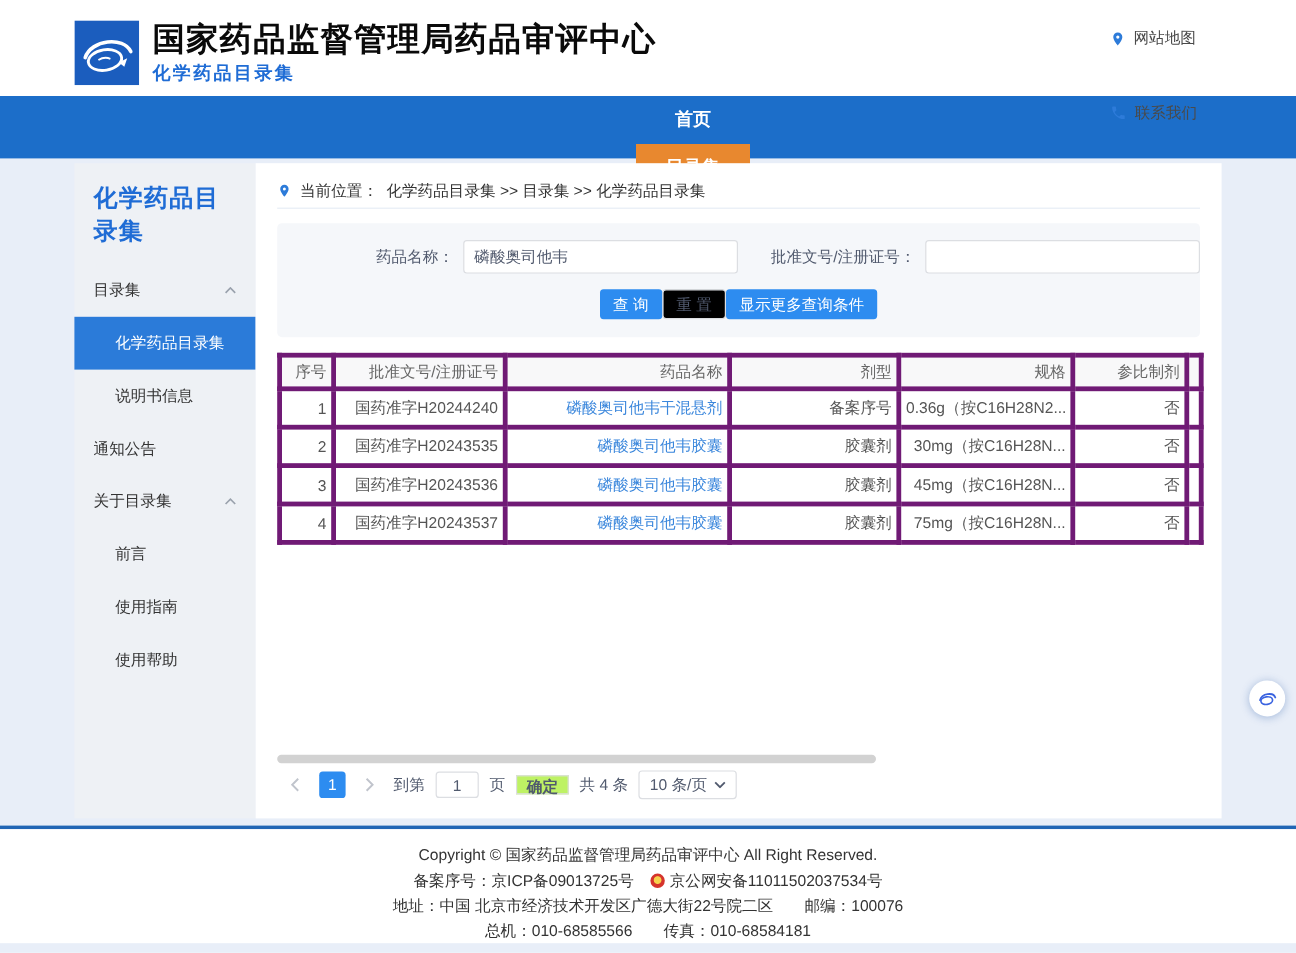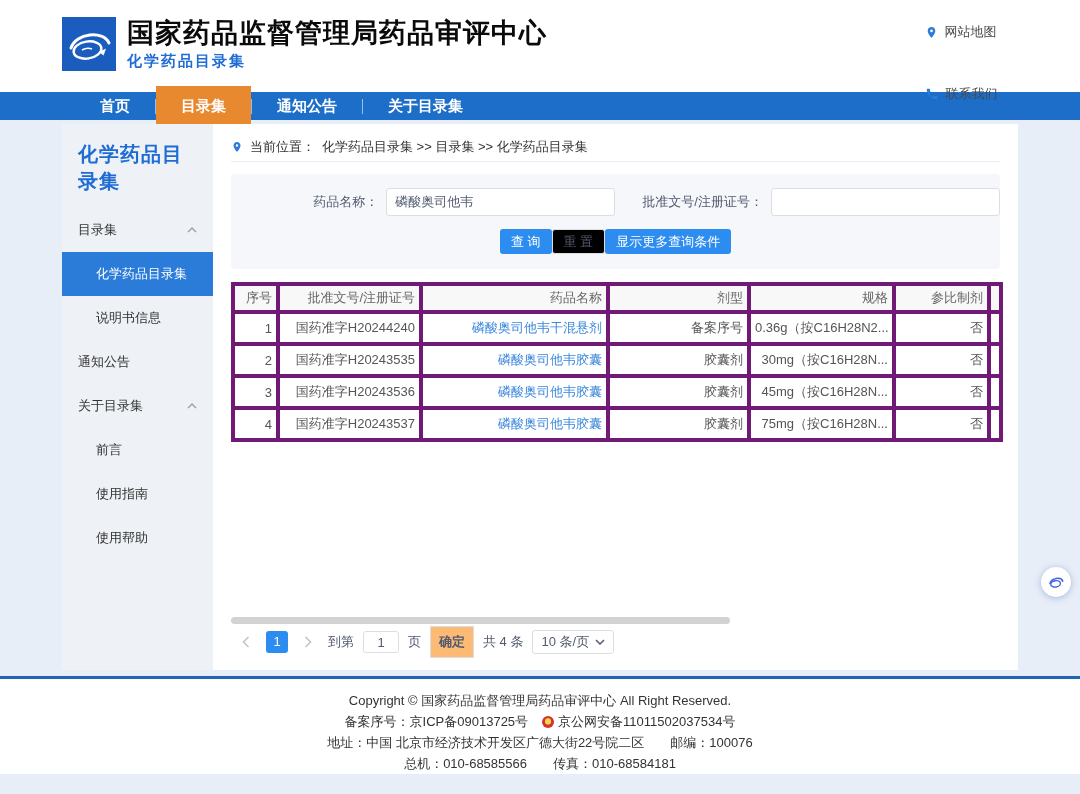--- a/index.html
+++ b/index.html
@@ -3,30 +3,30 @@
 <meta charset="utf-8">
 <style>
   * { box-sizing: border-box; margin: 0; padding: 0; }
   html,body { width:1080px; height:794px; }
   body {
     font-family: "Liberation Sans", "DejaVu Sans", sans-serif;
     background:#e8eef8; position:relative; overflow:hidden;
     color:#333;
   }
   
-  .header { background:#fff; height:92px; display:flex; align-items:flex-start; padding:0 80px 0 62px; }
+  .header { background:#fff; height:80px; display:flex; align-items:flex-start; padding:0 80px 0 62px; }
   .logo { width:54px; height:54px; margin-top:17px; flex:none; }
   .brand { margin-left:11px; margin-top:18px; }
   .brand-title { font-size:27px; font-weight:bold; color:#0a0a0a; letter-spacing:1px; line-height:30px; }
   .brand-sub { font-size:15px; font-weight:bold; color:#1f6cd5; letter-spacing:2px; margin-top:4px; }
   .header-links { margin-left:auto; display:flex; gap:44px; margin-top:23px;flex-direction:column; }
   .hlink { display:flex; align-items:center; gap:7px; font-size:13px; color:#4a4a4a; cursor:pointer; white-space:nowrap; }
   .hlink svg { flex:none; }
   
-  .nav { background:#1c6ec9; height:28px; display:flex; align-items:center; padding-left:75px; }
+  .nav { background:#1c6ec9; height:52px; display:flex; align-items:center; padding-left:75px;flex-direction:column; }
   .nav-item { color:#fff; font-size:15px; font-weight:bold; line-height:40px; height:40px; padding:0 25px; cursor:pointer; }
   .nav-item.active { background:#e8882f; }
   .nav-sep { width:1px; height:15px; background:rgba(255,255,255,.55); }
   
   .wrap { display:flex; margin:4px 62px 0; height:546px; }
   .sidebar { width:151px; background:#eef1f5; flex:none; }
   .side-title { color:#1f6cd5; font-size:20px; font-weight:bold; line-height:27px; padding:17px 14px 0 16px; letter-spacing:1px; }
   .side-menu { margin-top:13px; }
   .side-item { font-size:13px; color:#333; height:44px; display:flex; align-items:center; cursor:pointer; }
   .side-group { padding:0 16px; justify-content:space-between; }
@@ -58,21 +58,21 @@
   .grid td { height:32px; color:#555; }
   .drug-link { color:#3b87dc; cursor:pointer; }
   
   .scroll-track { margin-top:175px; height:7px; width:768px; }
   .scroll-thumb { width:65%; height:7px; border-radius:4px; background:#d2d2d2; cursor:pointer; }
   .pager { display:flex; align-items:center; gap:9px; margin-top:3px; padding-left:4px; height:30px; font-size:13px; color:#515a6e; }
   .pg-arrow { width:22px; height:22px; display:flex; align-items:center; justify-content:center; cursor:pointer; }
   .pg-num { width:22px; height:22px; background:#2d8cf0; color:#fff; border-radius:3px; text-align:center; line-height:22px; cursor:pointer; }
   .pg-input { width:36px; height:22px; border:1px solid #dcdee2; border-radius:3px; text-align:center; font-size:13px;
               color:#515a6e; outline:none; font-family:"Liberation Sans", sans-serif; }
-  .pg-btn { height:32px; padding:0 8px; background:#fdba74; border:1px solid #dcdee2; border-radius:0; font-size:13px;
+  .pg-btn { height:16px; padding:0 8px; background:#bef264; border:1px solid #dcdee2; border-radius:0; font-size:13px;
             color:#515a6e; font-weight:bold; cursor:pointer; font-family:"Liberation Sans", sans-serif; }
   .pg-size { height:24px; border:1px solid #dcdee2; border-radius:3px; background:#fff; display:flex; align-items:center;
              gap:6px; padding:0 8px; cursor:pointer; }
   
   .footer-sep { height:3px; background:#2166b5; margin-top:6px; }
   .footer { background:#fff; text-align:center; padding-top:11px; font-size:13px; color:#333; }
   .footer p { line-height:21px; }
   .f-gap { display:inline-block; width:26px; }
   .emblem { display:inline-block; width:12px; height:12px; border-radius:50%; vertical-align:-2px; margin:0 4px 0 14px;
             background:radial-gradient(circle at 50% 45%, #f7d24c 0 32%, #d5342c 40% 100%); }

